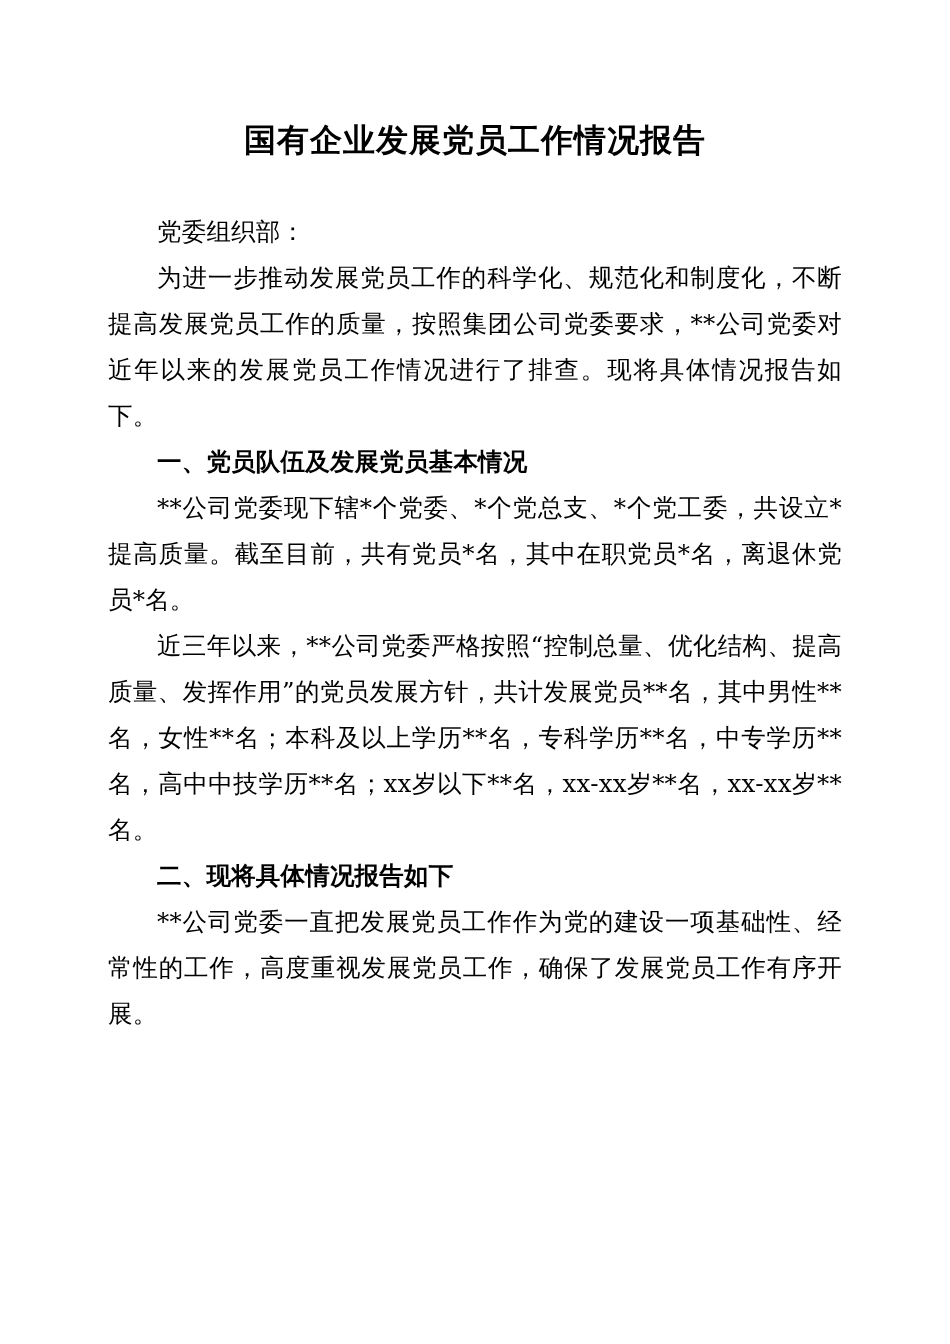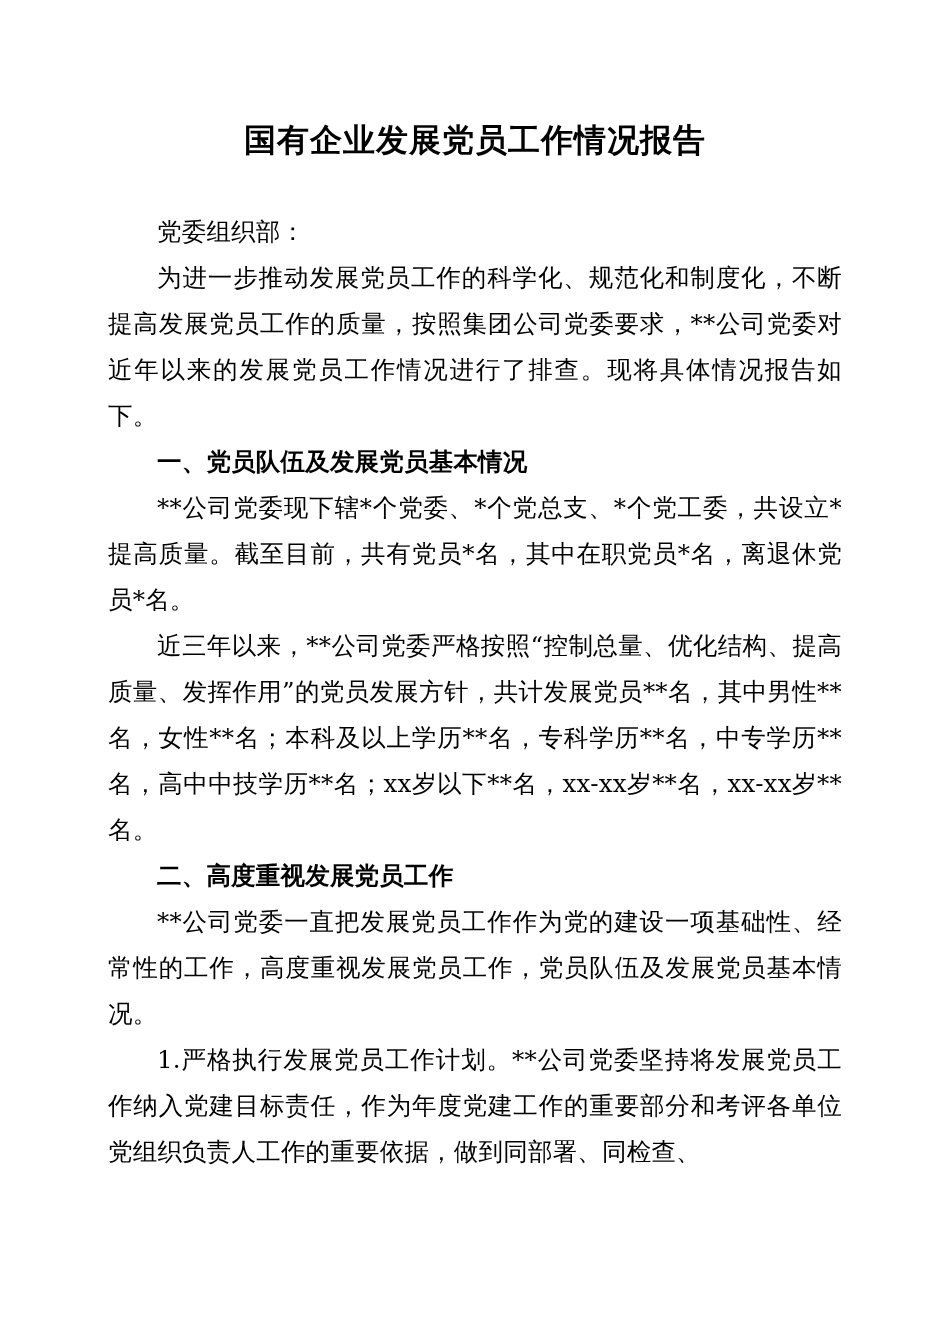--- a/index.html
+++ b/index.html
@@ -56,17 +56,16 @@
 
   <h1 class="doc-title">国有企业发展党员工作情况报告</h1>
 
   <p class="para">党委组织部：</p>
   <p class="para">为进一步推动发展党员工作的科学化、规范化和制度化，不断提高发展党员工作的质量，按照集团公司党委要求，**公司党委对近年以来的发展党员工作情况进行了排查。现将具体情况报告如下。</p>
 
   <p class="heading">一、党员队伍及发展党员基本情况</p>
   <p class="para">**公司党委现下辖*个党委、*个党总支、*个党工委，共设立*提高质量。截至目前，共有党员*名，其中在职党员*名，离退休党员*名。</p>
   <p class="para">近三年以来，**公司党委严格按照“控制总量、优化结构、提高质量、发挥作用”的党员发展方针，共计发展党员**名，其中男性**名，女性**名；本科及以上学历**名，专科学历**名，中专学历**名，高中中技学历**名；xx岁以下**名，xx-xx岁**名，xx-xx岁**名。</p>
 
-  <p class="heading">二、高度重视发展党员工作</p>
-  <p class="para">**公司党委一直把发展党员工作作为党的建设一项基础性、经常性的工作，高度重视发展党员工作，党员队伍及发展党员基本情况。</p>
-  <p class="para">1.严格执行发展党员工作计划。**公司党委坚持将发展党员工作纳入党建目标责任，作为年度党建工作的重要部分和考评各单位党组织负责人工作的重要依据，做到同部署、同检查、</p>
+  <p class="heading">二、现将具体情况报告如下</p>
+  <p class="para">**公司党委一直把发展党员工作作为党的建设一项基础性、经常性的工作，高度重视发展党员工作，确保了发展党员工作有序开展。</p>
 
 </div>
 
 </body></html>

